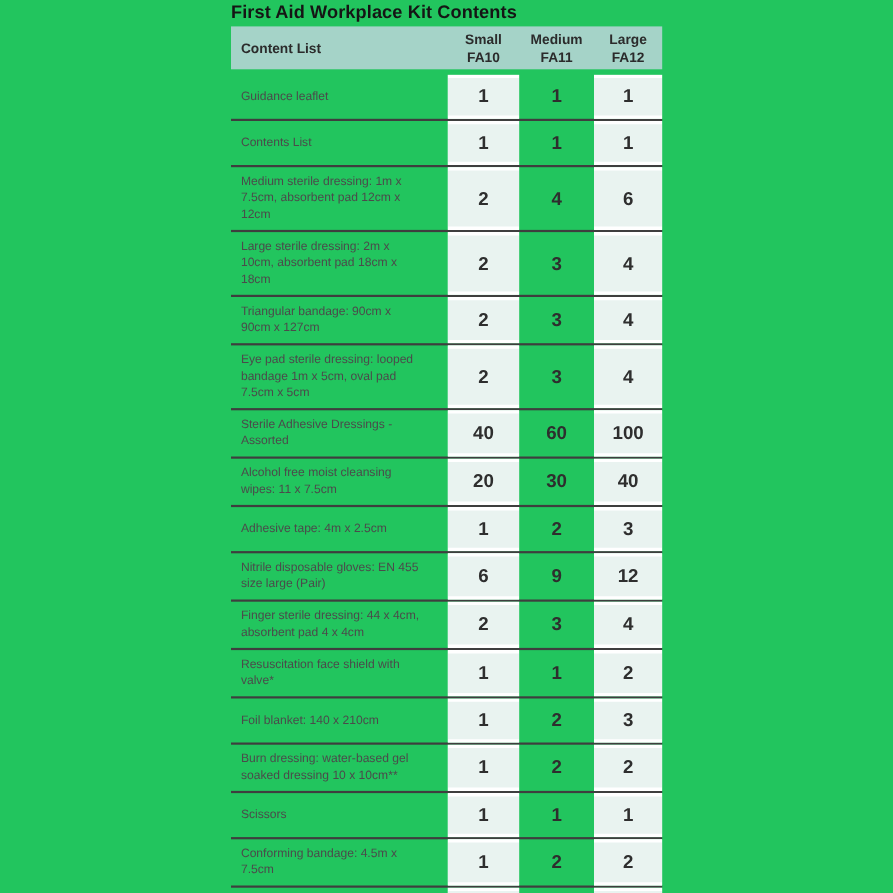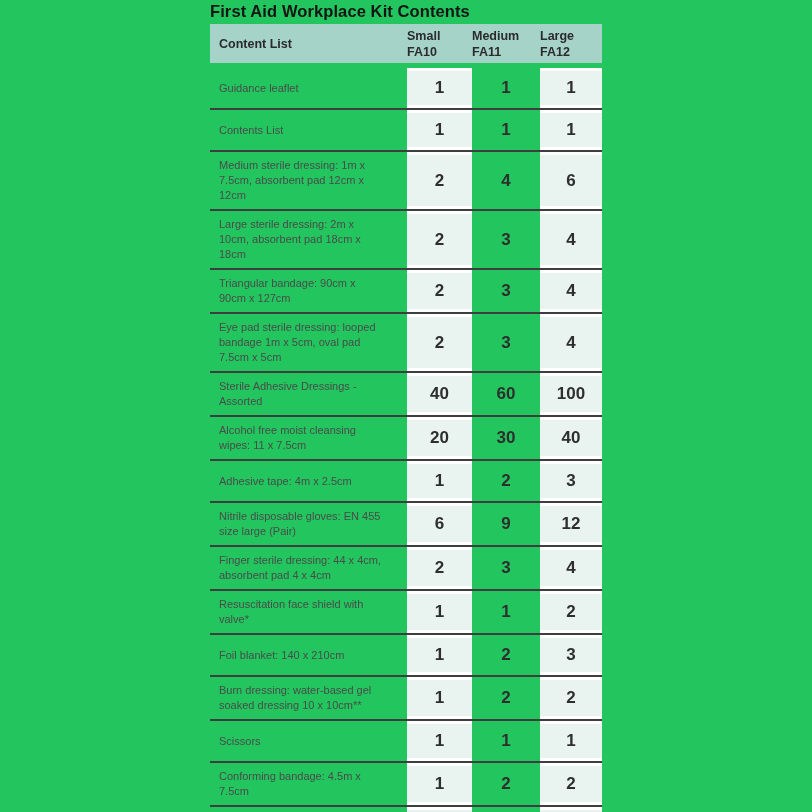--- a/index.html
+++ b/index.html
@@ -22,21 +22,21 @@
   }
   .thead{
     display:flex;align-items:center;background:var(--header-bg);
     height:39px;width:392px;
   }
   .th-label{
     flex:0 0 197px;padding-left:9px;font-size:12.5px;font-weight:700;
     color:var(--header-text);
   }
   .th-col{
-    display:flex;flex-direction:column;justify-content:center;align-items:flex-start;
+    display:flex;flex-direction:column;justify-content:center;align-items:center;
     font-size:12.5px;line-height:16px;font-weight:700;color:var(--header-text);
     text-align:center;
   }
   .w-small{width:65px;}
   .w-medium{width:68px;}
   .w-large{width:62px;}
   .tbody{margin-top:5px;width:392px;}
   .tr{
     display:flex;align-items:stretch;min-height:42px;
     border-bottom:2px solid var(--divider);

